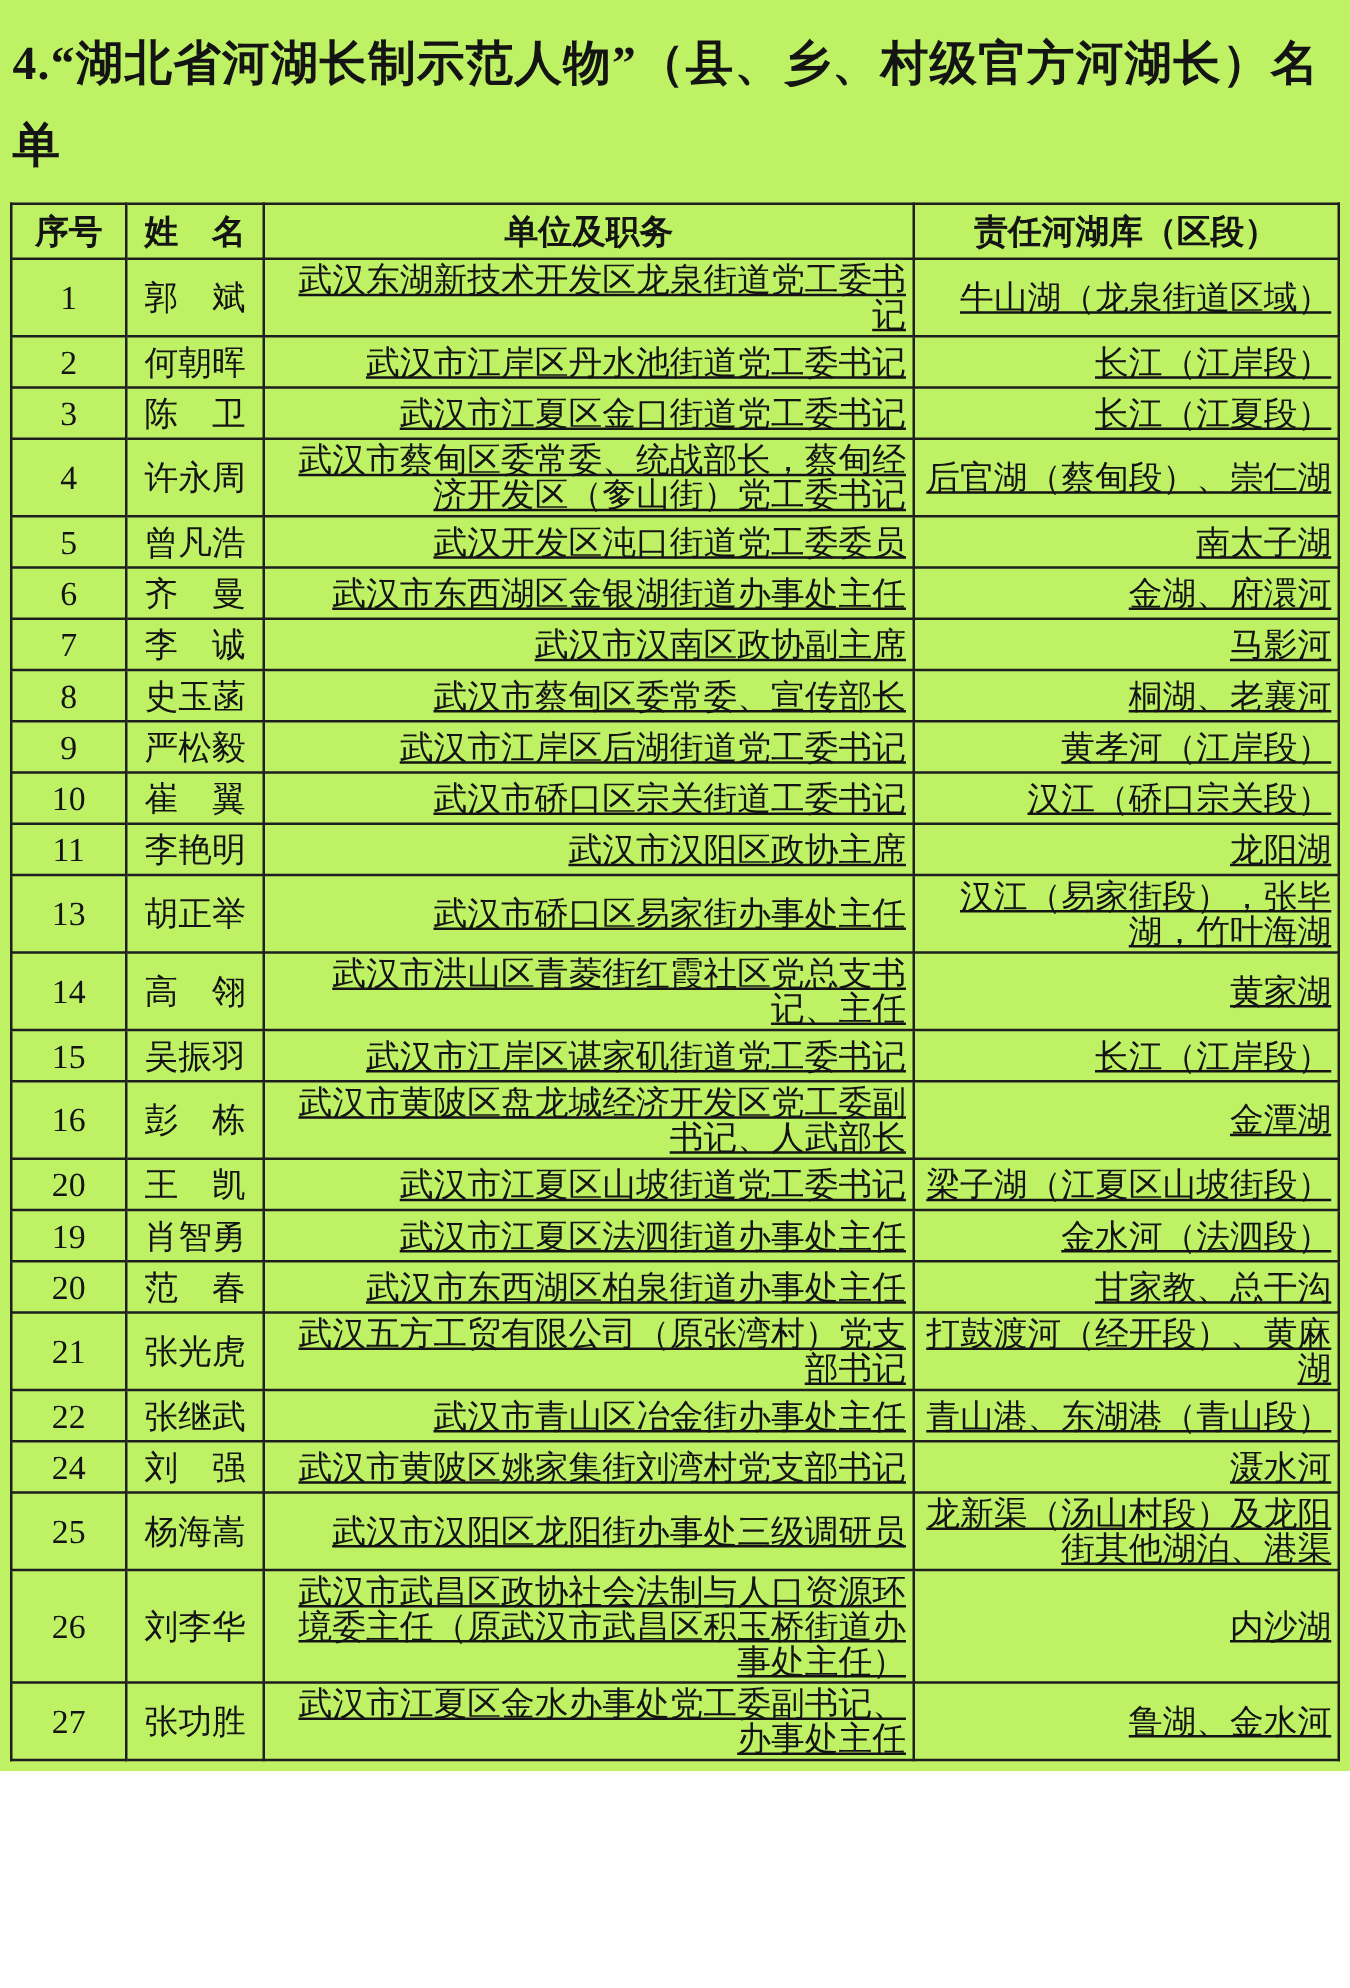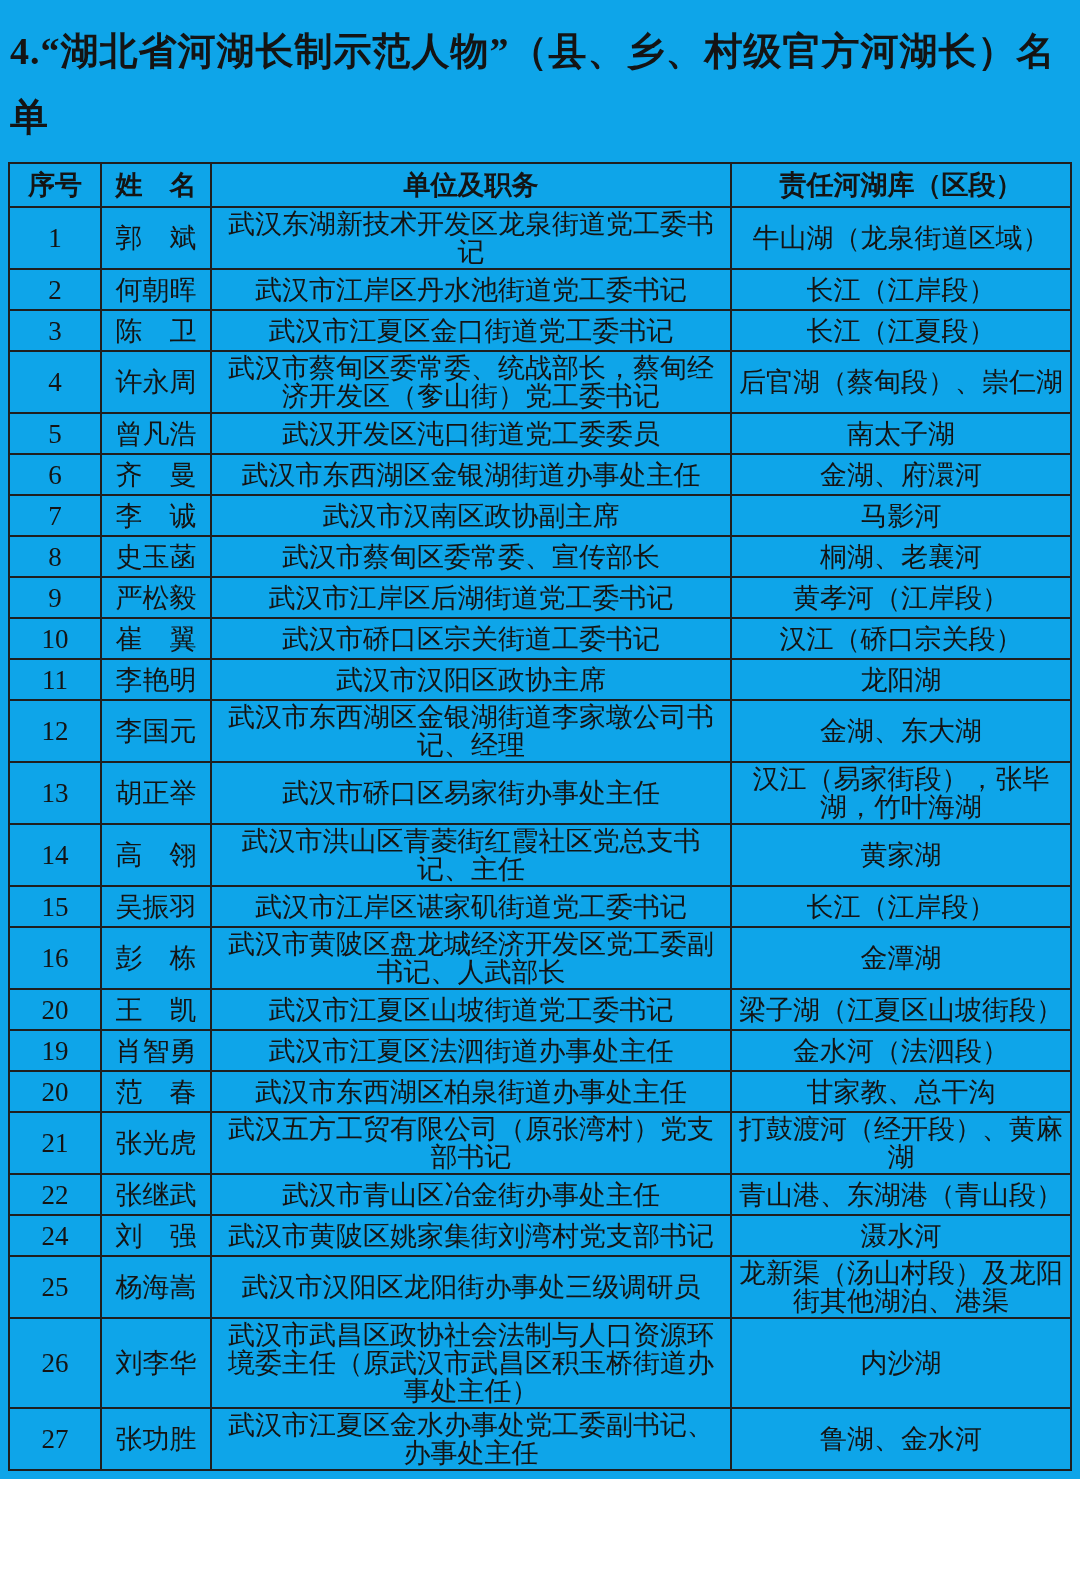--- a/index.html
+++ b/index.html
@@ -6,21 +6,21 @@
     margin: 0;
     padding: 0;
     background: #ffffff;
     color: #141414;
     font-family: "Liberation Serif", "DejaVu Serif", serif;
   }
   .doc {
     width: 1080px;
     box-sizing: border-box;
     padding: 14px 8px 8px 8px;
-    background: #0ea5e9;
+    background: #bef264;
   }
   .doc-title {
     font-weight: bold;
     font-size: 38px;
     line-height: 66px;
     letter-spacing: 1px;
     padding: 4px 2px 12px 2px;
   }
   .doc-title .title-line {
     white-space: nowrap;
@@ -49,21 +49,21 @@
     font-size: 27px;
     line-height: 28px;
     padding: 2px 5px;
     vertical-align: middle;
   }
   .col-no    { width: 80px;  }
   .col-name  { width: 96px; }
   .col-unit  { width: 452px; }
   .col-river { width: 296px; }
   td.col-no, td.col-name { text-align: center; }
-  td.col-unit, td.col-river { text-align: center; }
+  td.col-unit, td.col-river { text-align: right; text-decoration: underline; }
 </style>
 </head>
 <body>
 
 <div class="doc">
 
   <div class="doc-title">
     <div class="title-line">4.“湖北省河湖长制示范人物”（县、乡、村级官方河湖长）名</div>
     <div class="title-line">单</div>
   </div>
@@ -144,26 +144,20 @@
           <td class="col-unit">武汉市硚口区宗关街道工委书记</td>
           <td class="col-river">汉江（硚口宗关段）</td>
         </tr>
         <tr>
           <td class="col-no">11</td>
           <td class="col-name">李艳明</td>
           <td class="col-unit">武汉市汉阳区政协主席</td>
           <td class="col-river">龙阳湖</td>
         </tr>
         <tr>
-          <td class="col-no">12</td>
-          <td class="col-name">李国元</td>
-          <td class="col-unit">武汉市东西湖区金银湖街道李家墩公司书记、经理</td>
-          <td class="col-river">金湖、东大湖</td>
-        </tr>
-        <tr>
           <td class="col-no">13</td>
           <td class="col-name">胡正举</td>
           <td class="col-unit">武汉市硚口区易家街办事处主任</td>
           <td class="col-river">汉江（易家街段），张毕湖，竹叶海湖</td>
         </tr>
         <tr>
           <td class="col-no">14</td>
           <td class="col-name">高　翎</td>
           <td class="col-unit">武汉市洪山区青菱街红霞社区党总支书记、主任</td>
           <td class="col-river">黄家湖</td>

